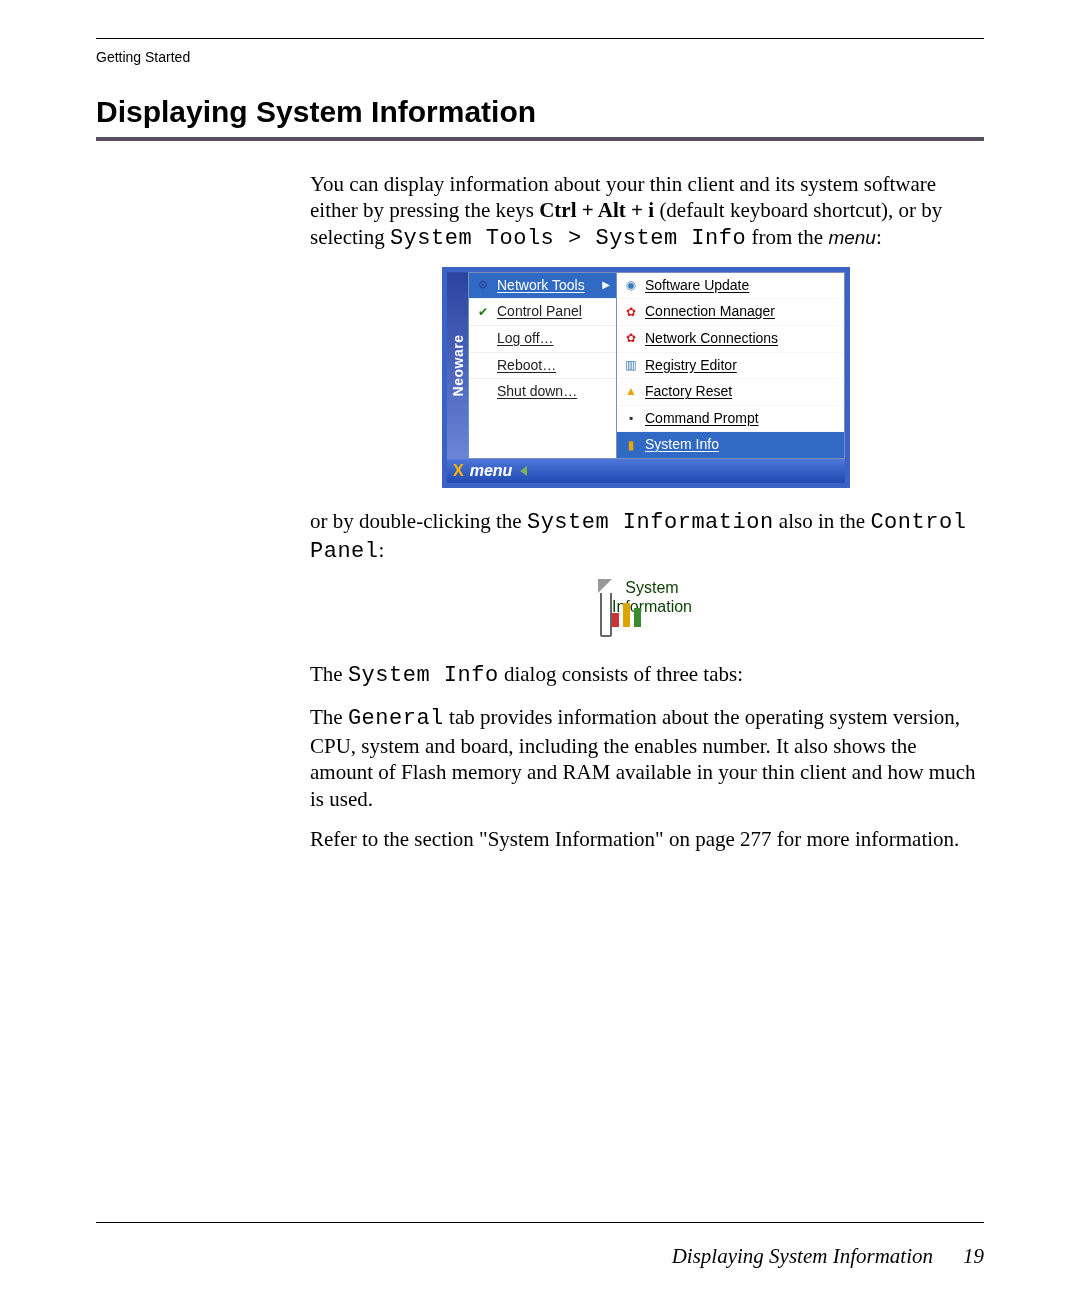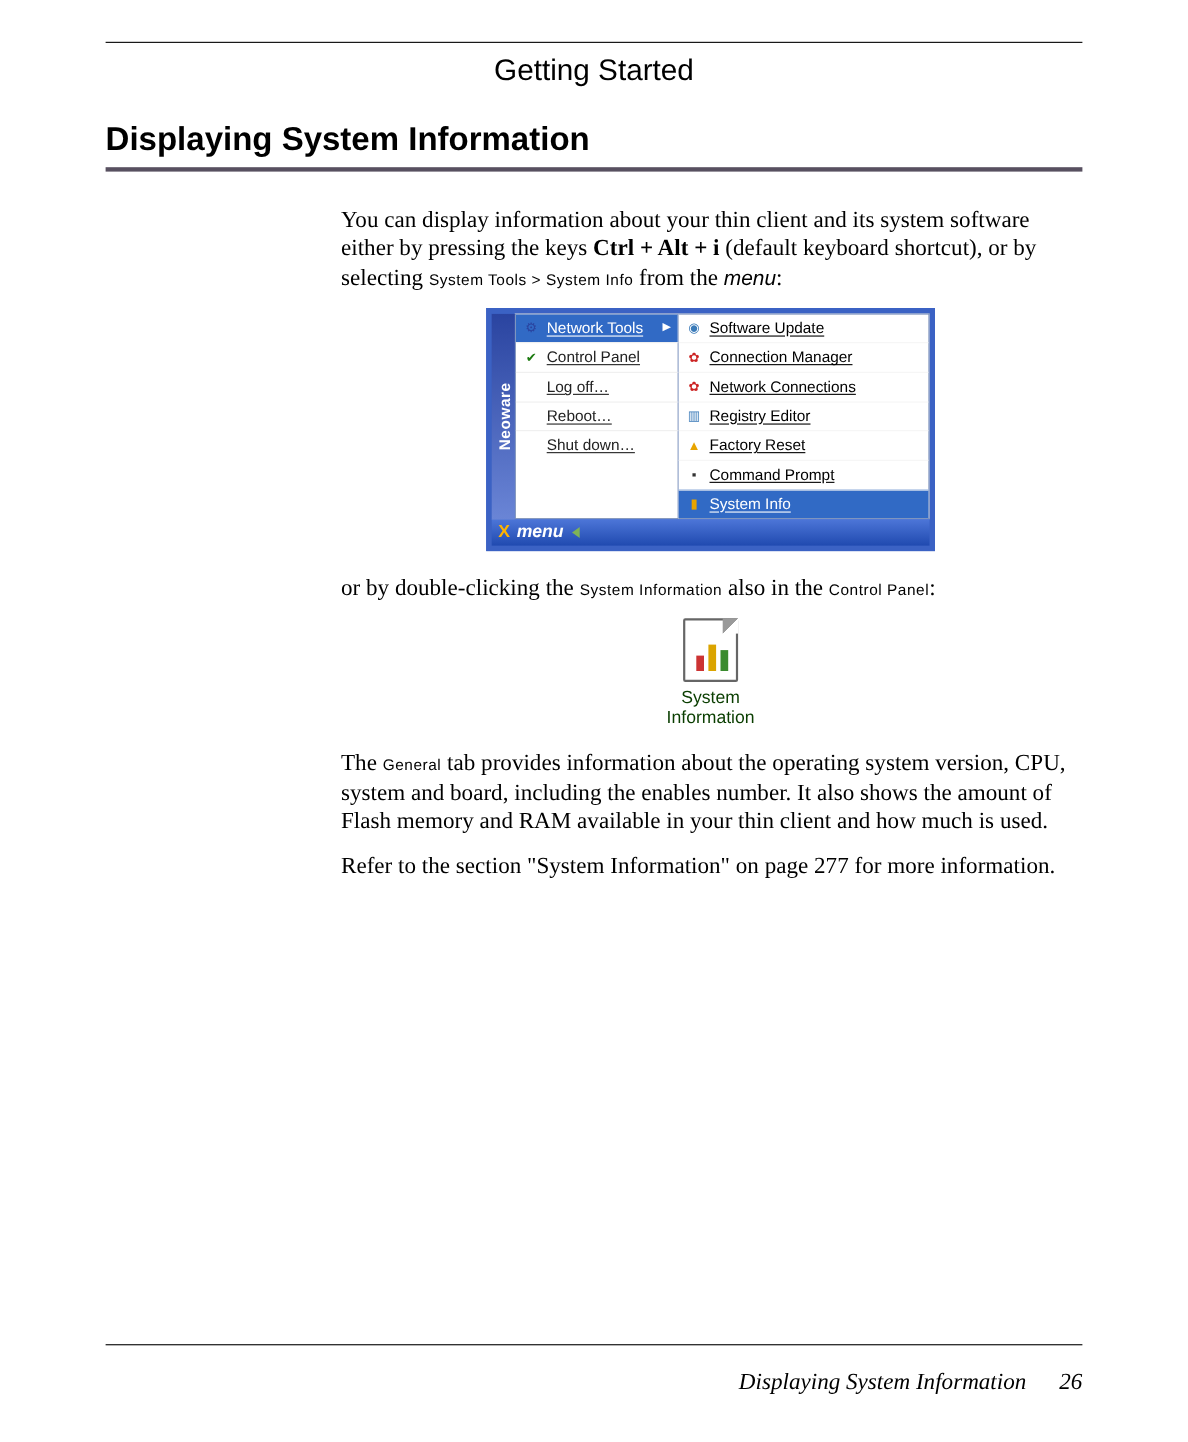--- a/index.html
+++ b/index.html
@@ -16,44 +16,44 @@
     position: relative;
     margin: 0 auto;
   }
   .top-rule {
     border: none;
     border-top: 1px solid #000;
     margin: 0 0 10px 0;
   }
   .header {
     font-family: Verdana, Arial, sans-serif;
-    font-size: 27px;
+    font-size: 14px;
     font-weight: 300;
-    text-align: center;
+    text-align: left;
     margin-bottom: 30px;
   }
   .section-title {
     font-family: Verdana, Arial, sans-serif;
     font-size: 30px;
     font-weight: bold;
     margin: 0 0 8px 0;
   }
   .section-rule {
     height: 4px;
     background: #585060;
     margin-bottom: 30px;
   }
   .body-col {
     margin-left: 214px;
     margin-right: 2px;
     font-size: 21px;
     line-height: 1.26;
   }
   .body-col p { margin: 0 0 14px 0; }
-  .body-col .mono-inline { font-family: Liberation Sans, sans-serif; font-size: 14px; letter-spacing: 0.5px; }
+  .body-col .mono-inline { font-family: Liberation Mono, monospace; font-size: 22px; letter-spacing: 0.5px; }
   .body-col .ital  { font-family: Verdana, sans-serif; font-style: italic; font-size: 19px; }
 
   .figure-menu-wrap   { display:flex; justify-content:center; margin: 10px 0 20px 0; }
   .figure-icon-wrap   { display:flex; justify-content:center; margin: 10px 0 18px 0; flex-direction:column; align-items:center; }
 
   
   .menu-fig {
     width: 398px;
     border: 5px solid #3b62c4;
     background: #3b62c4;
@@ -153,21 +153,21 @@
   .ic-conn   { color:#c22; }
   .ic-net    { color:#c22; }
   .ic-reg    { color:#3a7ab8; }
   .ic-warn   { color:#e8a400; }
   .ic-cmd    { color:#333; }
   .ic-info   { color:#e8a400; }
 
   
   .sysinfo-icon {
     width: 92px;
-    display:flex;flex-direction:column;align-items:center;
+    display:flex;flex-direction:row;
   }
   .sysinfo-icon .card {
     width:46px;height:54px;border:2px solid #666;border-radius:2px;position:relative;background:#fff;margin-bottom:6px;
   }
   .sysinfo-icon .card .fold {
     position:absolute;top:-2px;right:-2px;width:14px;height:14px;background:linear-gradient(135deg,#999 49%,#fff 51%);
   }
   .sysinfo-icon .bars {
     position:absolute;left:10px;bottom:8px;display:flex;gap:4px;align-items:flex-end;height:28px;
   }
@@ -297,28 +297,31 @@
               <span class="b3"></span>
             </div>
         </div>
         <div class="cap">
           <span>System</span><br>
           <span>Information</span>
         </div>
       </div>
     </div>
 
+    <p>
+      <span>The </span><span class="mono-inline">System Info</span><span> dialog consists of three tabs:</span>
+    </p>
 
     <p>
       <span>The </span><span class="mono-inline">General</span><span> tab provides information about the operating system version, CPU, system and board, including the enables number. It also shows the amount of Flash memory and RAM available in your thin client and how much is used.</span>
     </p>
 
 
 
     <p>Refer to the section "System Information" on page 277 for more information.</p>
   </div>
 
   <hr class="footer-rule">
   <div class="footer">
     <span>Displaying System Information</span>
-    <span class="pg">26</span>
+    <span class="pg">19</span>
   </div>
 </div>
 
 </body></html>

